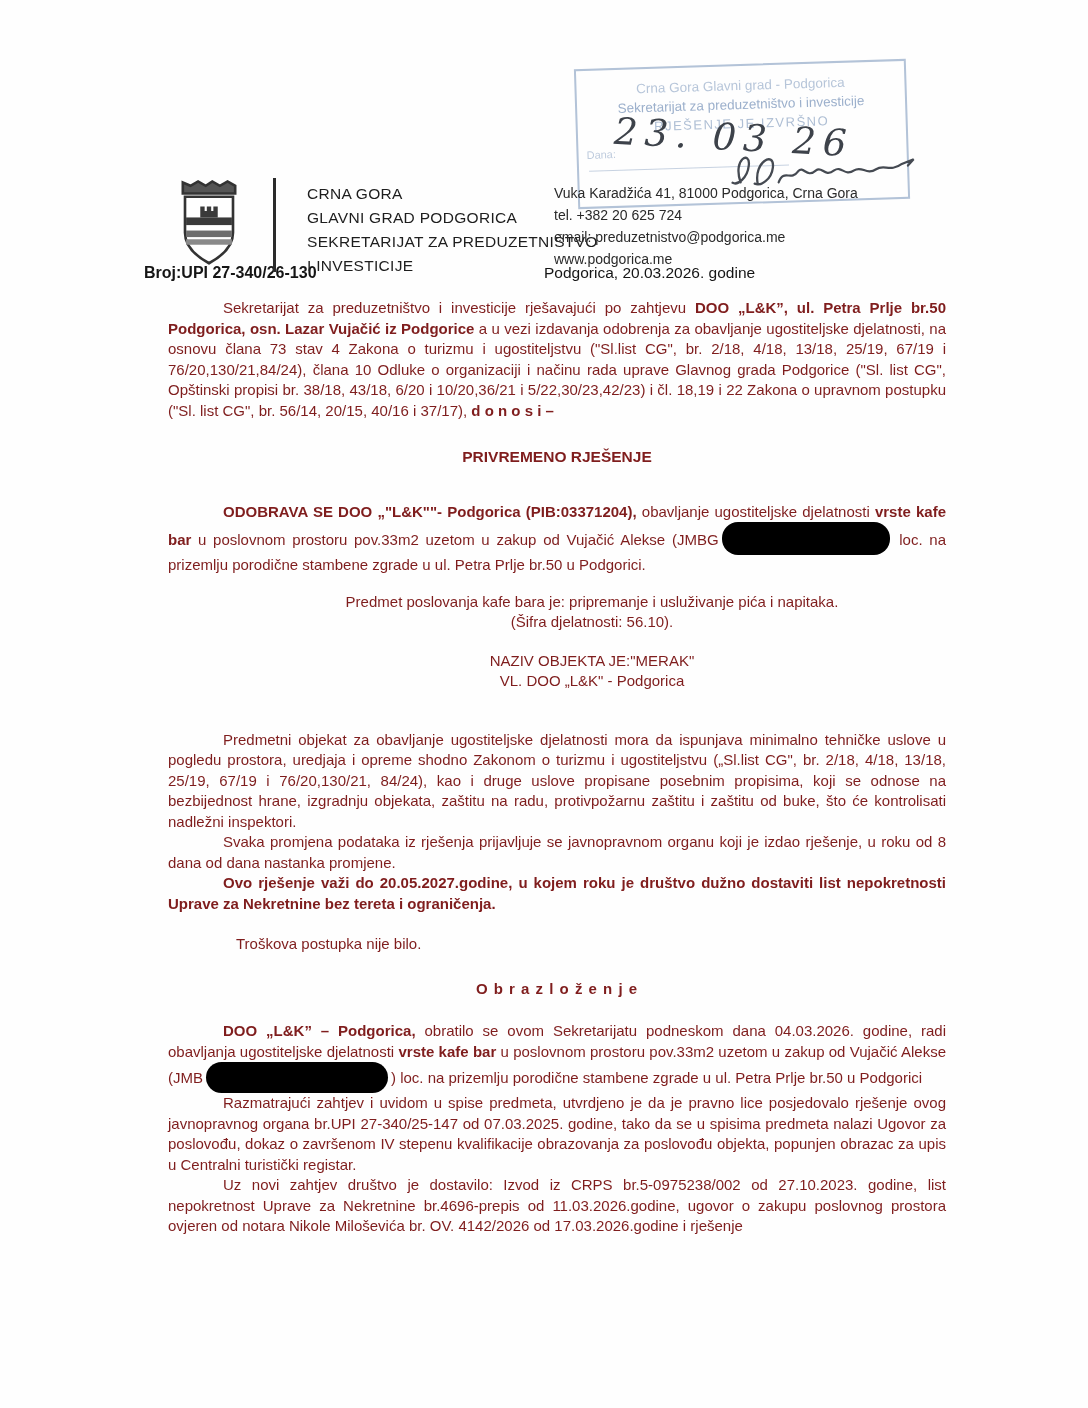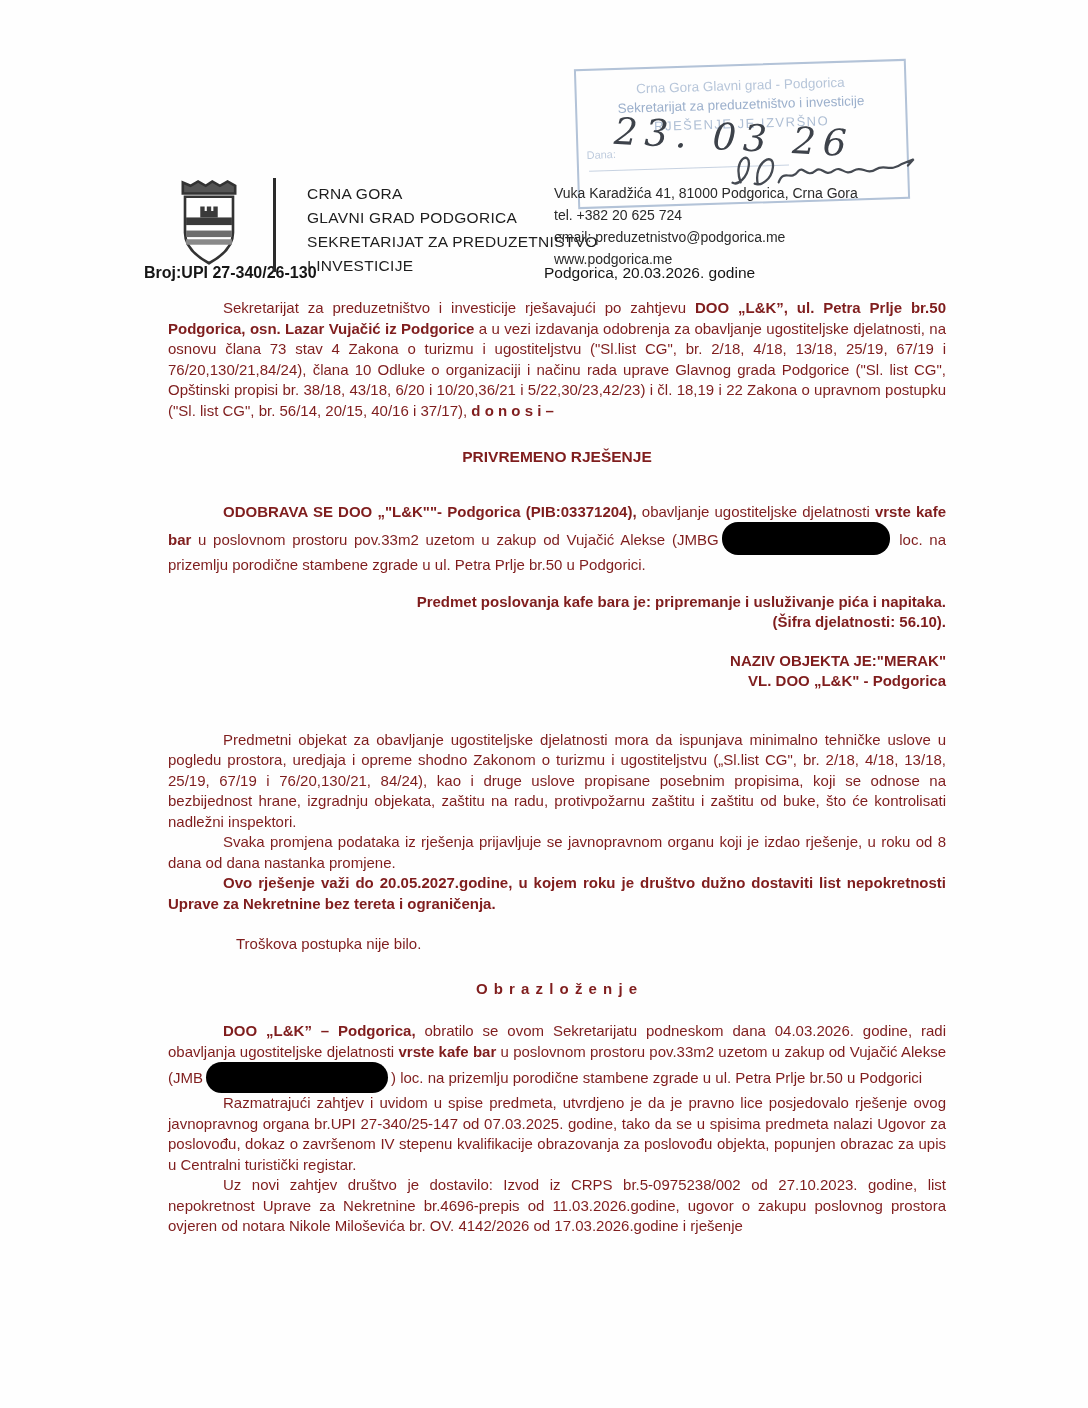--- a/index.html
+++ b/index.html
@@ -62,21 +62,21 @@
   
   .doc-body {
     position: absolute; left: 168px; top: 298px; width: 778px;
     font-size: 15px; line-height: 20.5px;
     text-align: justify;
     color: #7f1d1d;
   }
   .doc-body p { margin: 0; }
   .indent { text-indent: 55px; }
   .doc-title { text-align: center; font-weight: bold; font-size: 15.5px; margin: 26px 0 34px 0 !important; }
-  .block-left { margin-left: 70px !important; font-weight: bold; text-align: right; }
+  .block-left { margin-left: 70px !important; font-weight: normal; text-align: center; }
   .mt16 { margin-top: 16px !important; }
   .mt18 { margin-top: 18px !important; }
   .mt38 { margin-top: 38px !important; }
   .bold { font-weight: bold; }
   .p8 { margin-top: 20px !important; text-indent: 68px; }
   .heading2 { text-align: center; font-weight: bold; margin: 24px 0 22px 0 !important; letter-spacing: 1px; }
 
   .redaction {
     display: inline-block;
     background: #000;

